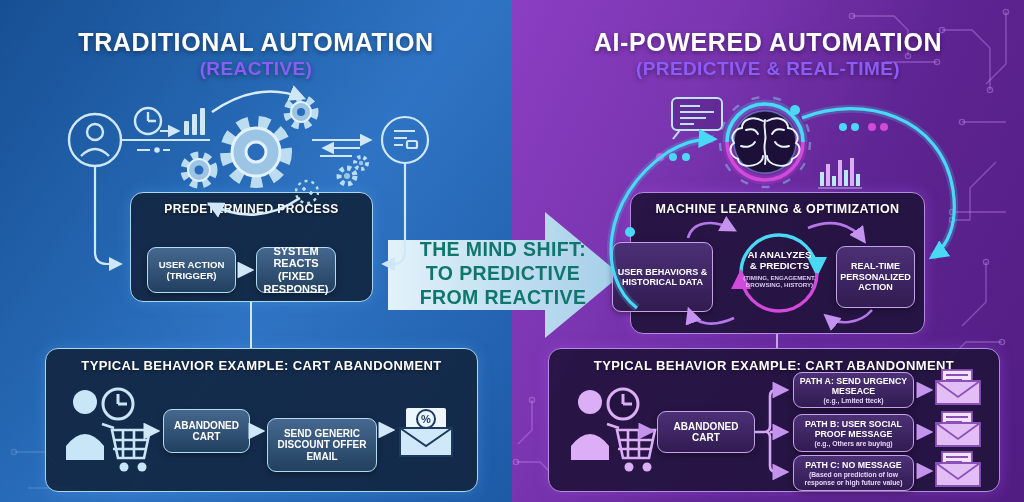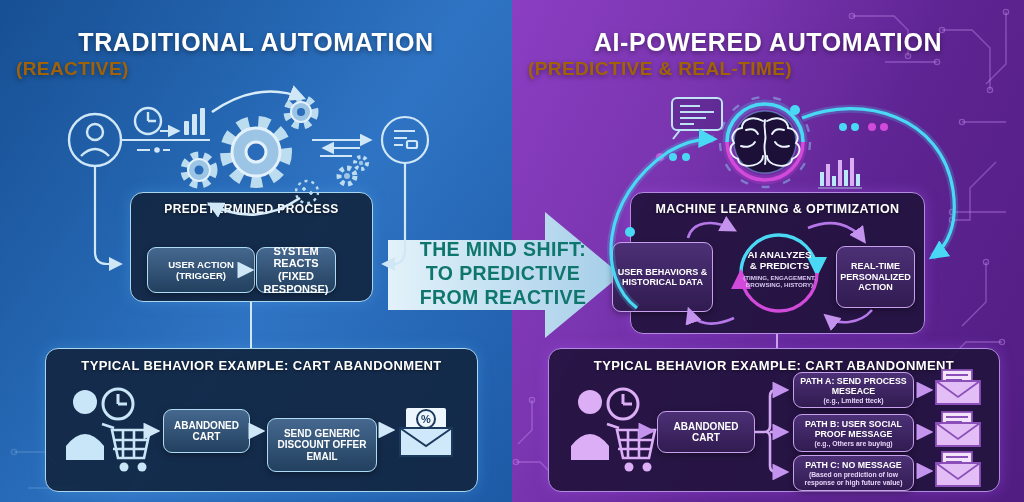--- a/index.html
+++ b/index.html
@@ -11,21 +11,21 @@
   #bg-left  { left:0; background:linear-gradient(125deg,#174f93 0%, #2668b4 38%, #2f74c4 55%, #1d5aa6 100%); }
   #bg-right { left:512px; background:linear-gradient(115deg,#8b3ec2 0%, #7a35b0 30%, #5e2492 60%, #511d82 100%); }
 
   svg.layer { position:absolute; left:0; top:0; width:1024px; height:502px; pointer-events:none; }
   #decor-bg { z-index:1; }
   #arrow-svg { z-index:2; }
   #overlay  { z-index:4; }
 
   .title { position:absolute; width:480px; text-align:center; color:#fff; font-weight:bold;
            font-size:25px; letter-spacing:.6px; text-shadow:0 2px 5px rgba(0,0,0,.4); z-index:3; }
-  .subtitle { position:absolute; width:480px; text-align:left; color:#a16207; font-weight:bold;
+  .subtitle { position:absolute; width:480px; text-align:center; color:#8b5cf6; font-weight:bold;
            font-size:19px; letter-spacing:.4px; text-shadow:0 2px 5px rgba(0,0,0,.4); z-index:3; }
 
   .container-l { position:absolute; background:rgba(18,38,66,.92); border:1.6px solid #a9d6f0;
                  border-radius:13px; box-shadow:0 0 14px rgba(80,160,230,.35); z-index:3; }
   .container-r { position:absolute; background:rgba(34,19,62,.93); border:1.6px solid #b58ae2;
                  border-radius:13px; box-shadow:0 0 14px rgba(170,90,240,.35); z-index:3; }
   .hdr { position:absolute; width:100%; text-align:center; color:#fff; font-weight:bold;
          letter-spacing:.4px; text-shadow:0 1px 3px rgba(0,0,0,.5); }
 
   .box-l { position:absolute; background:linear-gradient(180deg,#46688f 0%, #22405f 100%);
@@ -111,21 +111,21 @@
 
   <div id="arrow-text">
     <div>THE MIND SHIFT:</div>
     <div>TO PREDICTIVE</div>
     <div>FROM REACTIVE</div>
   </div>
 
   <div class="container-l" style="left:130px; top:192px; width:243px; height:110px;">
     <div class="hdr" style="top:9px; font-size:12px;">PREDETERMINED PROCESS</div>
   </div>
-  <div class="box-l" style="left:147px; top:247px; width:108px; height:46px; font-size:9.6px;">USER ACTION (TRIGGER)</div>
+  <div class="box-l" style="left:147px; top:247px; width:89px; height:46px; font-size:9.6px;">USER ACTION (TRIGGER)</div>
   <div class="box-l" style="left:256px; top:247px; width:80px; height:46px; font-size:11px;">SYSTEM REACTS (FIXED RESPONSE)</div>
 
   <div class="container-l" style="left:45px; top:348px; width:433px; height:144px;">
     <div class="hdr" style="top:9px; font-size:13px;">TYPICAL BEHAVIOR EXAMPLE: CART ABANDONMENT</div>
   </div>
   <div class="box-l" style="left:163px; top:409px; width:87px; height:44px; font-size:10px;">ABANDONED CART</div>
   <div class="box-l" style="left:267px; top:418px; width:110px; height:54px; font-size:10px;">SEND GENERIC DISCOUNT OFFER EMAIL</div>
 
   <div class="container-r" style="left:630px; top:192px; width:295px; height:142px;">
     <div class="hdr" style="top:9px; font-size:12.5px;">MACHINE LEARNING &amp; OPTIMIZATION</div>
@@ -137,21 +137,21 @@
     <div class="c1">&amp; PREDICTS</div>
     <div class="c2">(TIMING, ENGAGEMENT, BROWSING, HISTORY)</div>
   </div>
 
   <div class="container-r" style="left:548px; top:348px; width:452px; height:144px;">
     <div class="hdr" style="top:9px; font-size:13px;">TYPICAL BEHAVIOR EXAMPLE: CART ABANDONMENT</div>
   </div>
   <div class="box-r" style="left:657px; top:411px; width:98px; height:42px; font-size:10px;">ABANDONED CART</div>
 
   <div class="box-r pathbox" style="left:793px; top:372px; width:121px; height:36px;">
-    <div class="p-title">PATH A: SEND PROCESS MESEACE</div>
+    <div class="p-title">PATH A: SEND URGENCY MESEACE</div>
     <div class="p-sub">(e.g., Lmited tteck)</div>
   </div>
   <div class="box-r pathbox" style="left:793px; top:414px; width:121px; height:38px;">
     <div class="p-title">PATH B: USER SOCIAL PROOF MESSAGE</div>
     <div class="p-sub">(e.g., Others are buying)</div>
   </div>
   <div class="box-r pathbox" style="left:793px; top:455px; width:121px; height:36px;">
     <div class="p-title">PATH C: NO MESSAGE</div>
     <div class="p-sub">(Based on prediction of low response or high future value)</div>
   </div>

